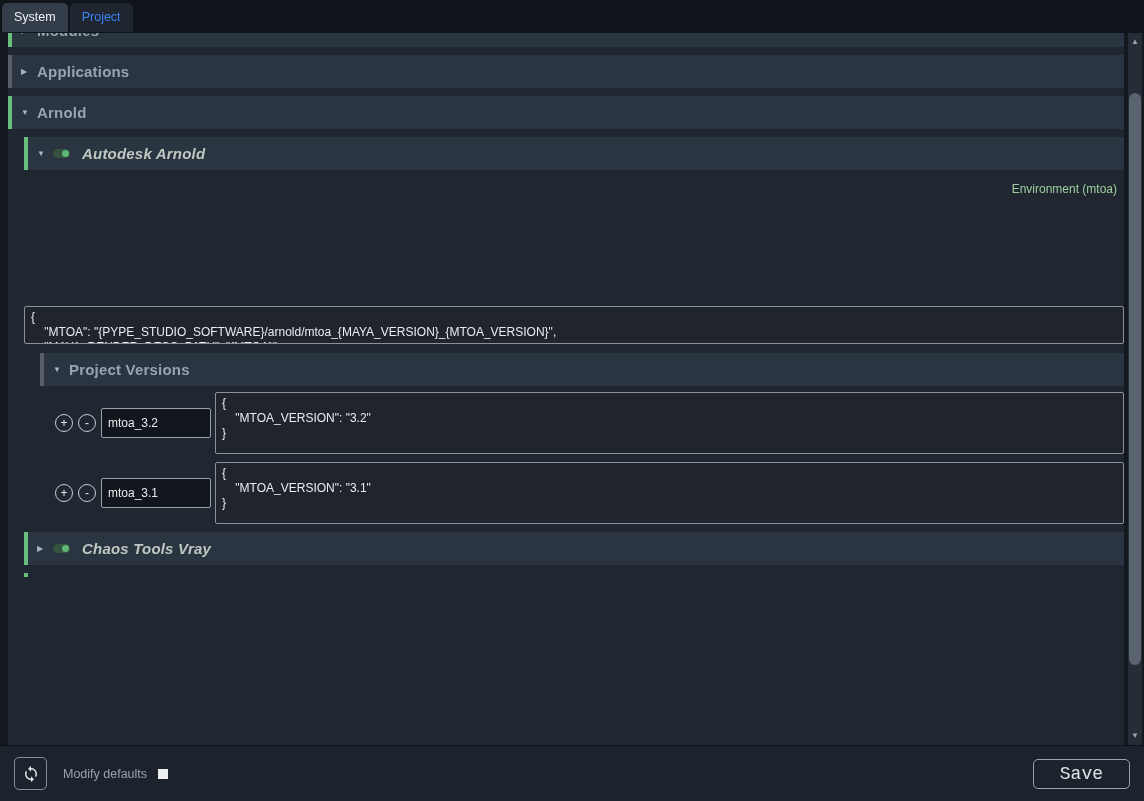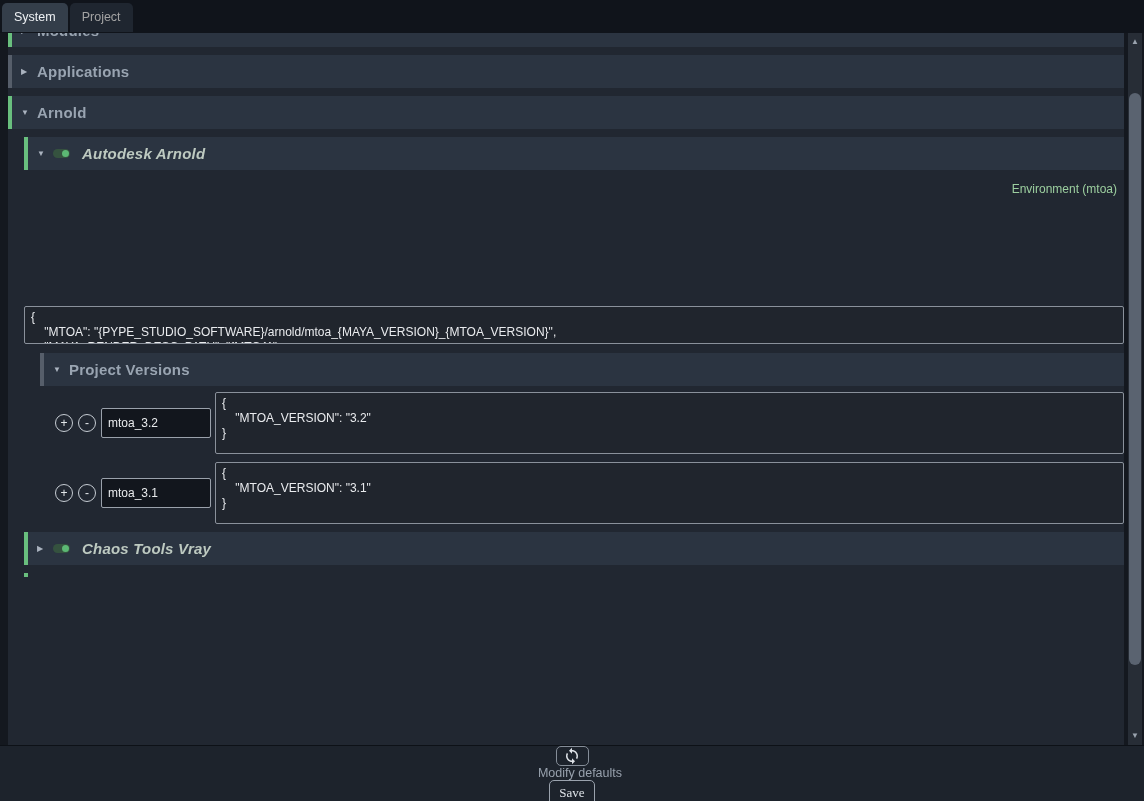--- a/index.html
+++ b/index.html
@@ -14,21 +14,21 @@
     color: #e8eaec;
   }
 
   
   .tabbar {
     position: absolute; top: 0; left: 0; right: 0; height: 32px;
     background: #10141b;
     display: flex; align-items: flex-end; padding-left: 2px;
   }
   .tab {
-    font-size: 12.5px; color: #a3a3a3;
+    font-size: 12.5px; color: #3b82f6;
     padding: 7px 12px 8px 12px;
     background: #1f2630;
     border-radius: 5px 5px 0 0;
     margin-right: 2px;
     cursor: default;
   }
   .tab.active { background: #343e4a; color: #eef1f4; }
 
   
   .content {
@@ -131,39 +131,39 @@
   .sb-thumb {
     position: absolute; left: 1px; width: 12px;
     top: 60px; height: 572px;
     background: #5a6370; border-radius: 6px; cursor: pointer;
   }
 
   
   .footer {
     position: absolute; left: 0; right: 0; bottom: 0; height: 56px;
     background: #1d232c; border-top: 1px solid #0d1117;
-    display: flex; align-items: center; padding: 0 14px; flex-direction: column;
+    display: flex; align-items: center; padding: 0 14px;
   }
   .refresh-btn {
     width: 33px; height: 33px;
     border: 1px solid #858d98; border-radius: 5px; background: transparent;
     display: flex; align-items: center; justify-content: center;
     cursor: pointer; padding: 0;
   }
   .footer-label { margin-left: 16px; font-size: 12.5px; color: #98a1ad; }
   .footer-check {
     width: 10px; height: 10px; background: #eceef0; margin-left: 11px;
     cursor: pointer;
   }
   .footer-spacer { flex: 1; }
   .save-btn {
-    padding: 4px 9px;
+    padding: 4px 26px;
     border: 1px solid #9aa2ad; border-radius: 5px; background: transparent;
-    color: #dfe4e9; font-size: 13px; cursor: pointer;
-    font-family: Liberation Serif, serif;
+    color: #dfe4e9; font-size: 18px; cursor: pointer;
+    font-family: Liberation Mono, monospace;
   }
 </style>
 </head>
 <body>
 
 <div class="app">
 
   <div class="tabbar">
     <div class="tab active">System</div>
     <div class="tab">Project</div>

